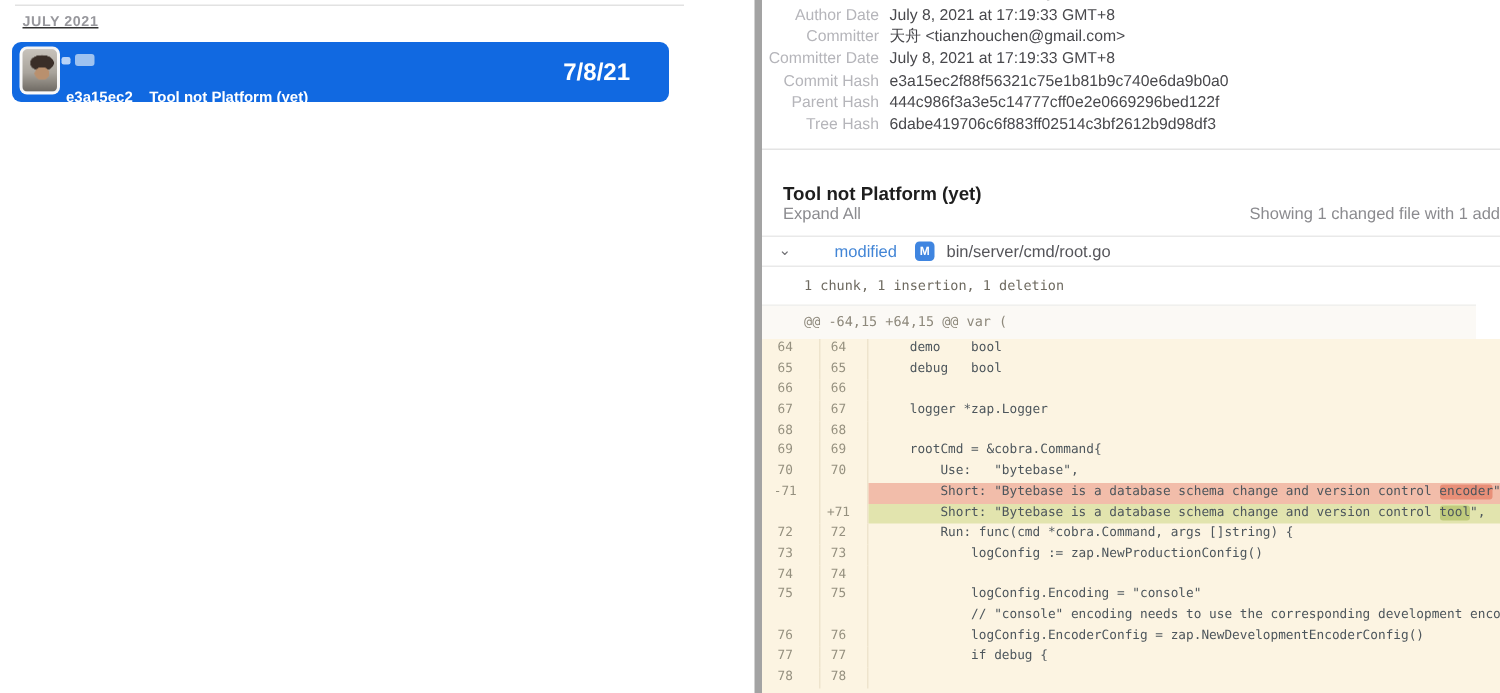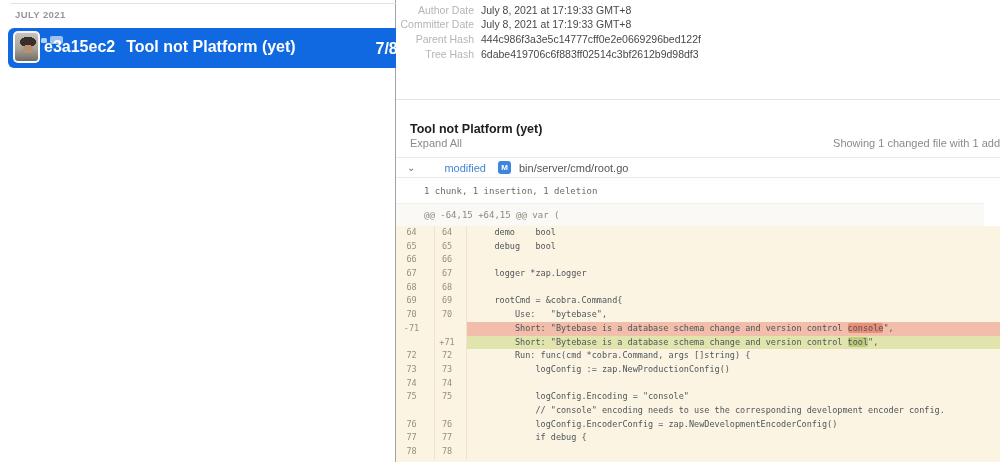--- a/index.html
+++ b/index.html
@@ -6,22 +6,22 @@
   html, body { margin: 0; padding: 0; }
   body {
     width: 1000px; height: 462px; overflow: hidden;
     font-family: "Liberation Sans", sans-serif;
     background: #ffffff; color: #333;
   }
   .app { display: flex; width: 1000px; height: 462px; }
 
   
   .left {
-    width: 396px; flex: none; position: relative;
-    border-right: 1px solid #a3a3a3; background: #fff;
+    width: 508px; flex: none; position: relative;
+    border-right: 5px solid #a3a3a3; background: #fff; text-decoration: underline;
   }
   .group-header {
     margin: 3px 0 0 10px; width: 446px;
     border-top: 1px solid #e2e2e2;
     padding: 5px 0 0 5px;
     font-size: 9.5px; font-weight: 600; letter-spacing: .4px;
     color: #97979c;
   }
   .commit-card {
     position: absolute; left: 8px; top: 28px;
@@ -40,22 +40,22 @@
   }
   .redact-a {
     position: absolute; left: 33px; top: 10px; width: 6px; height: 5px;
     border-radius: 1.5px; background: rgba(214,230,250,.85);
   }
   .redact-b {
     position: absolute; left: 42px; top: 8px; width: 13px; height: 8px;
     border-radius: 2px; background: rgba(166,199,240,.95);
   }
   .card-line2 {
-    position: absolute; left: 36px; top: 10px; right: 60px;
-    font-size: 16px; font-weight: 600; white-space: nowrap; overflow: hidden;
+    position: absolute; left: 36px; top: 32px; right: 60px;
+    font-size: 10px; font-weight: 600; white-space: nowrap; overflow: hidden;
   }
   .card-line2 .hash { margin-right: 11px; }
   .card-date {
     position: absolute; right: 26px; top: 12px;
     font-size: 16px; font-weight: 600;
   }
 
   
   .right { flex: 1; position: relative; overflow: hidden; background: #fff; }
 
@@ -149,22 +149,30 @@
     <section class="meta">
         <div class="meta-row clipped">
           <span class="meta-label">Author</span>
           <span class="meta-value">天舟 &lt;tianzhouchen@gmail.com&gt;</span>
         </div>
         <div class="meta-row">
           <span class="meta-label">Author Date</span>
           <span class="meta-value">July 8, 2021 at 17:19:33 GMT+8</span>
         </div>
         <div class="meta-row">
+          <span class="meta-label">Committer</span>
+          <span class="meta-value">天舟 &lt;tianzhouchen@gmail.com&gt;</span>
+        </div>
+        <div class="meta-row">
           <span class="meta-label">Committer Date</span>
           <span class="meta-value">July 8, 2021 at 17:19:33 GMT+8</span>
+        </div>
+        <div class="meta-row">
+          <span class="meta-label">Commit Hash</span>
+          <span class="meta-value">e3a15ec2f88f56321c75e1b81b9c740e6da9b0a0</span>
         </div>
         <div class="meta-row">
           <span class="meta-label">Parent Hash</span>
           <span class="meta-value">444c986f3a3e5c14777cff0e2e0669296bed122f</span>
         </div>
         <div class="meta-row">
           <span class="meta-label">Tree Hash</span>
           <span class="meta-value">6dabe419706c6f883ff02514c3bf2612b9d98df3</span>
         </div>
       </section>
@@ -220,21 +228,21 @@
           <span class="ct">    rootCmd = &amp;cobra.Command{</span>
         </div>
         <div class="crow">
           <span class="ln1">70</span>
           <span class="ln2">70</span>
           <span class="ct">        Use:   "bytebase",</span>
         </div>
         <div class="crow del">
           <span class="ln1">-71</span>
           <span class="ln2"></span>
-          <span class="ct"><span>        Short: "Bytebase is a database schema change and version control </span><span class="hl-del">console</span><span>",</span></span>
+          <span class="ct"><span>        Short: "Bytebase is a database schema change and version control </span><span class="hl-del">encoder</span><span>",</span></span>
         </div>
         <div class="crow add">
           <span class="ln1"></span>
           <span class="ln2">+71</span>
           <span class="ct"><span>        Short: "Bytebase is a database schema change and version control </span><span class="hl-add">tool</span><span>",</span></span>
         </div>
         <div class="crow">
           <span class="ln1">72</span>
           <span class="ln2">72</span>
           <span class="ct">        Run: func(cmd *cobra.Command, args []string) {</span>

